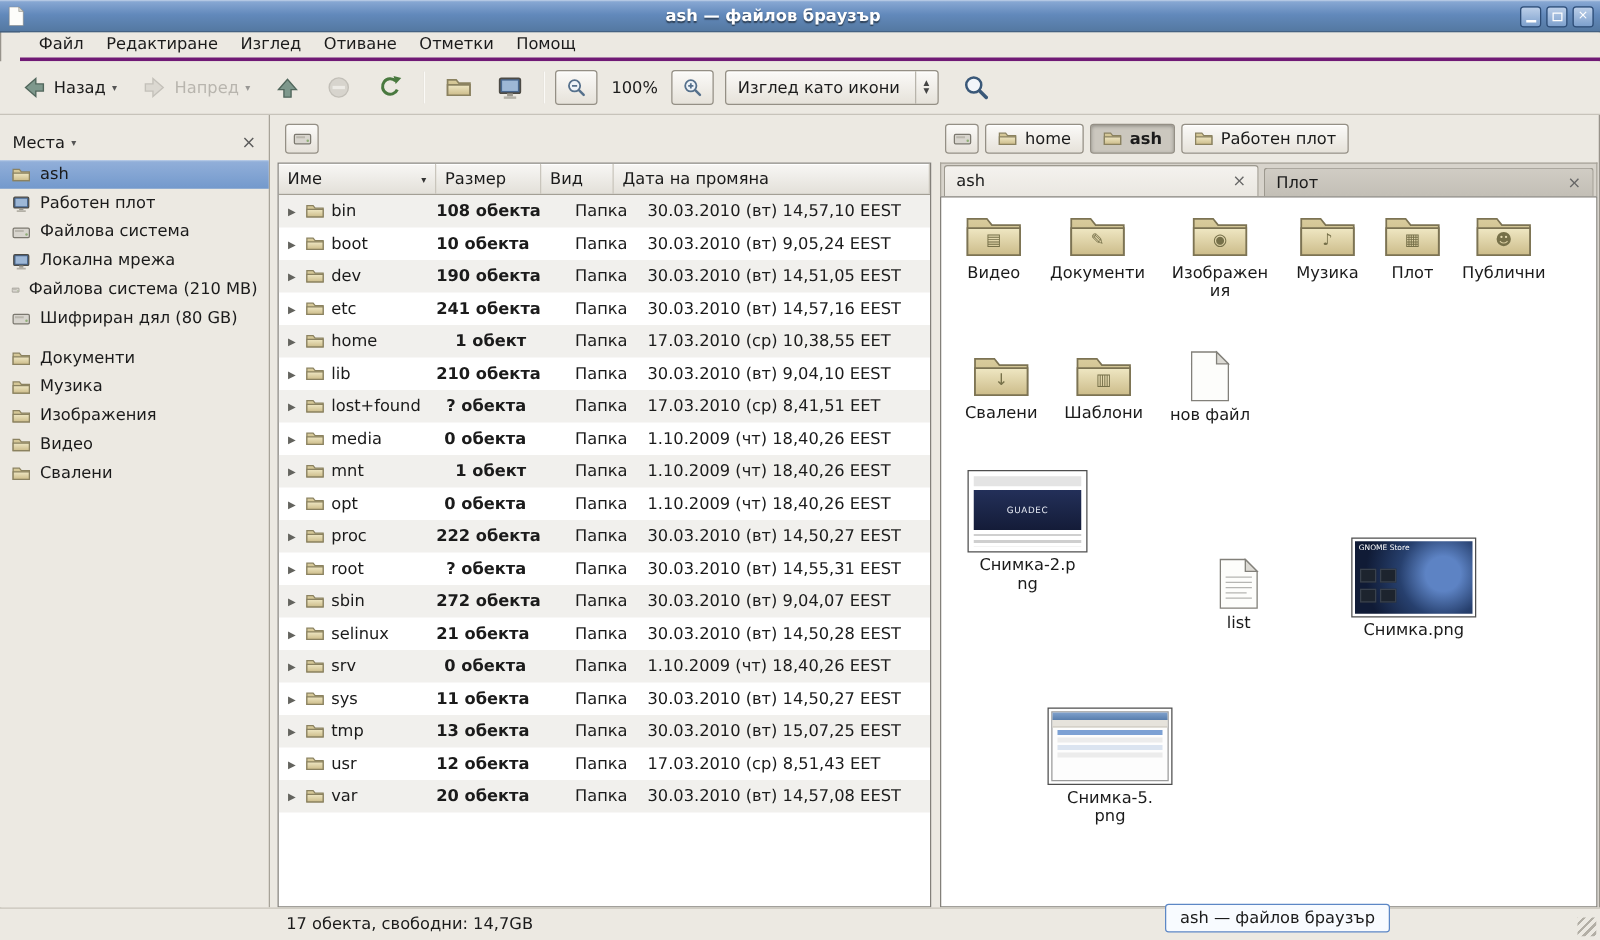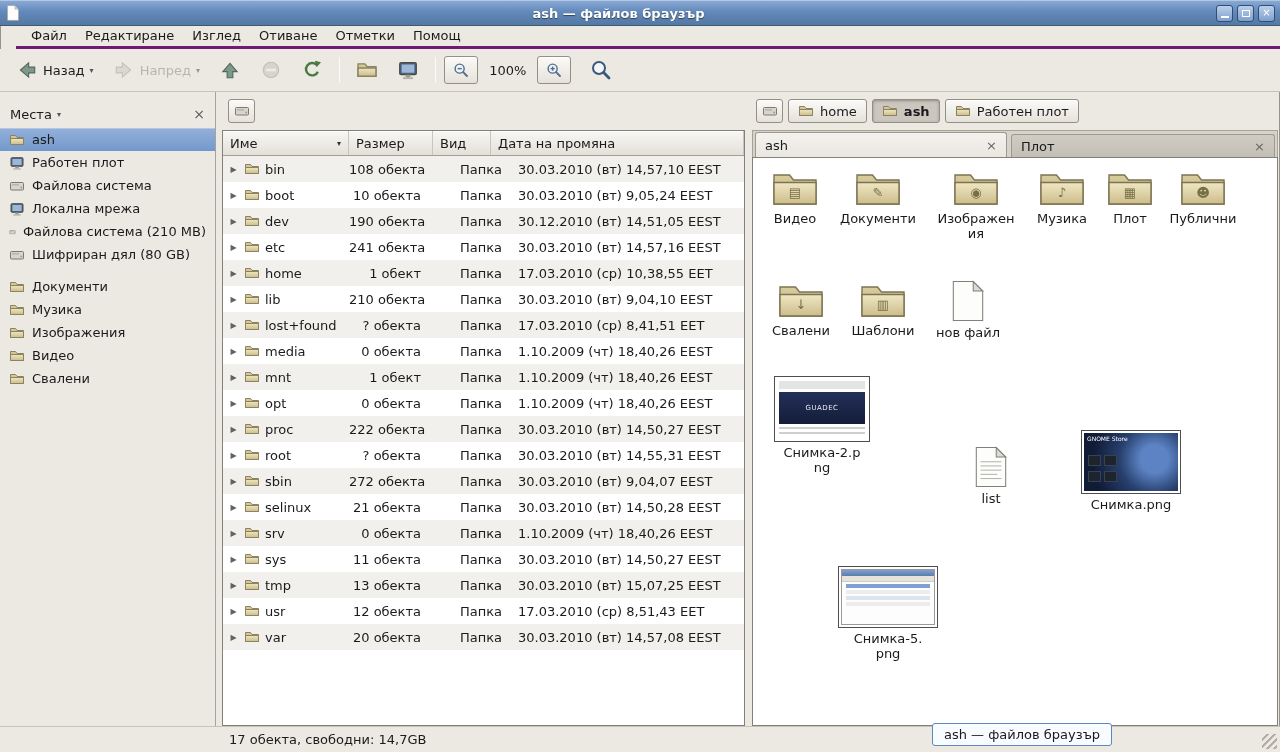--- a/index.html
+++ b/index.html
@@ -65,21 +65,21 @@
     border:1px solid #83807a; overflow:hidden; }
   .flheader { display:grid; grid-template-columns:126px 84px 58px auto; height:25px;
     background:linear-gradient(#f8f7f5,#e3e0d9); border-bottom:1px solid #a39f95; }
   .hc { display:flex; align-items:center; padding:0 7px; border-right:1px solid #c9c5bc;
     box-shadow:inset 0 1px 0 #fff; white-space:nowrap; }
   .sortind { margin-left:auto; font-size:8px; color:#333; }
   .flrow { display:grid; grid-template-columns:126px 84px 58px auto; height:26px; align-items:center; }
   .flrows .flrow:nth-child(odd) { background:#f1f0ed; }
   .cname { display:flex; align-items:center; gap:5px; padding-left:5px; overflow:hidden; white-space:nowrap; }
   .exp { font-size:8px; color:#63635e; width:11px; text-align:center; }
-  .csize { text-align:right; padding-right:12px; white-space:nowrap; }
+  .csize { text-align:right; padding-right:12px; white-space:nowrap;font-weight:bold; }
   .ctype, .cdate { padding-left:7px; white-space:nowrap;margin-left:20px; }
 
   
   .rightpane { position:absolute; left:752px; top:92px; width:526px; height:634px; }
   .rp-pathbar { height:38px; display:flex; align-items:center; gap:5px; padding:0 4px; }
   .crumb { display:flex; align-items:center; gap:6px; height:24px; padding:0 9px;
     border:1px solid #948f85; border-radius:3px; background:linear-gradient(#fbfaf8,#e6e2da);
     box-shadow:inset 0 1px 0 #fff; white-space:nowrap; }
   .crumb.active { background:#cbc7be; box-shadow:inset 0 1px 3px rgba(0,0,0,.3); font-weight:bold; }
   .tabbar { height:27px; display:flex; align-items:flex-end; gap:4px; background:#d7d3cb;
@@ -287,20 +287,27 @@
       <svg class="ic18">
           <use href="#sym-zoom-out"></use>
         </svg>
     </div>
     <span class="zoom-label">100%</span>
     <div class="tbtn framed">
       <svg class="ic18">
           <use href="#sym-zoom-in"></use>
         </svg>
     </div>
+    <div class="combo">
+      <span>Изглед като икони</span>
+      <span class="spin">
+          <span>▲</span>
+          <span>▼</span>
+        </span>
+    </div>
     <div class="tbtn" style="margin-left:8px">
       <svg class="ic22">
           <use href="#sym-search"></use>
         </svg>
     </div>
   </div>
 
   <div class="sidebar">
     <div class="side-header">
       <span>Места</span>
@@ -428,21 +435,21 @@
         <div class="flrow">
             <div class="cname">
               <span class="exp">▶</span>
               <svg class="ic16">
                 <use href="#sym-folder16"></use>
               </svg>
               <span>dev</span>
             </div>
             <div class="csize">190 обекта</div>
             <div class="ctype">Папка</div>
-            <div class="cdate">30.12.2010 (вт) 14,51,05 EEST</div>
+            <div class="cdate">30.03.2010 (вт) 14,51,05 EEST</div>
           </div>
         <div class="flrow">
             <div class="cname">
               <span class="exp">▶</span>
               <svg class="ic16">
                 <use href="#sym-folder16"></use>
               </svg>
               <span>etc</span>
             </div>
             <div class="csize">241 обекта</div>

